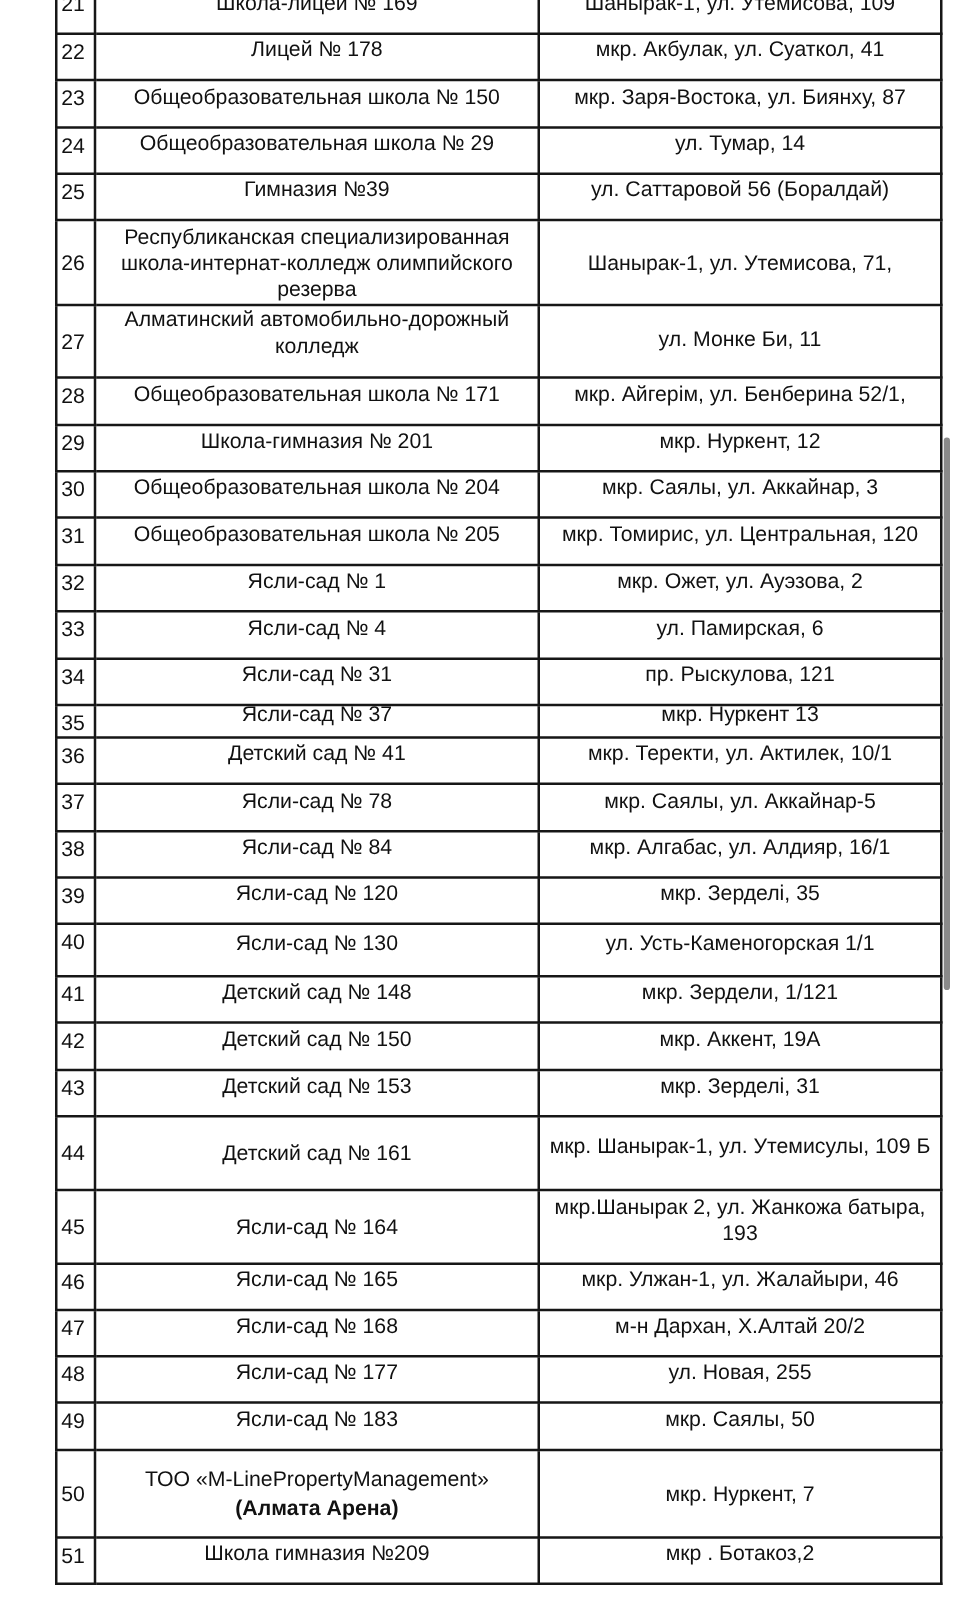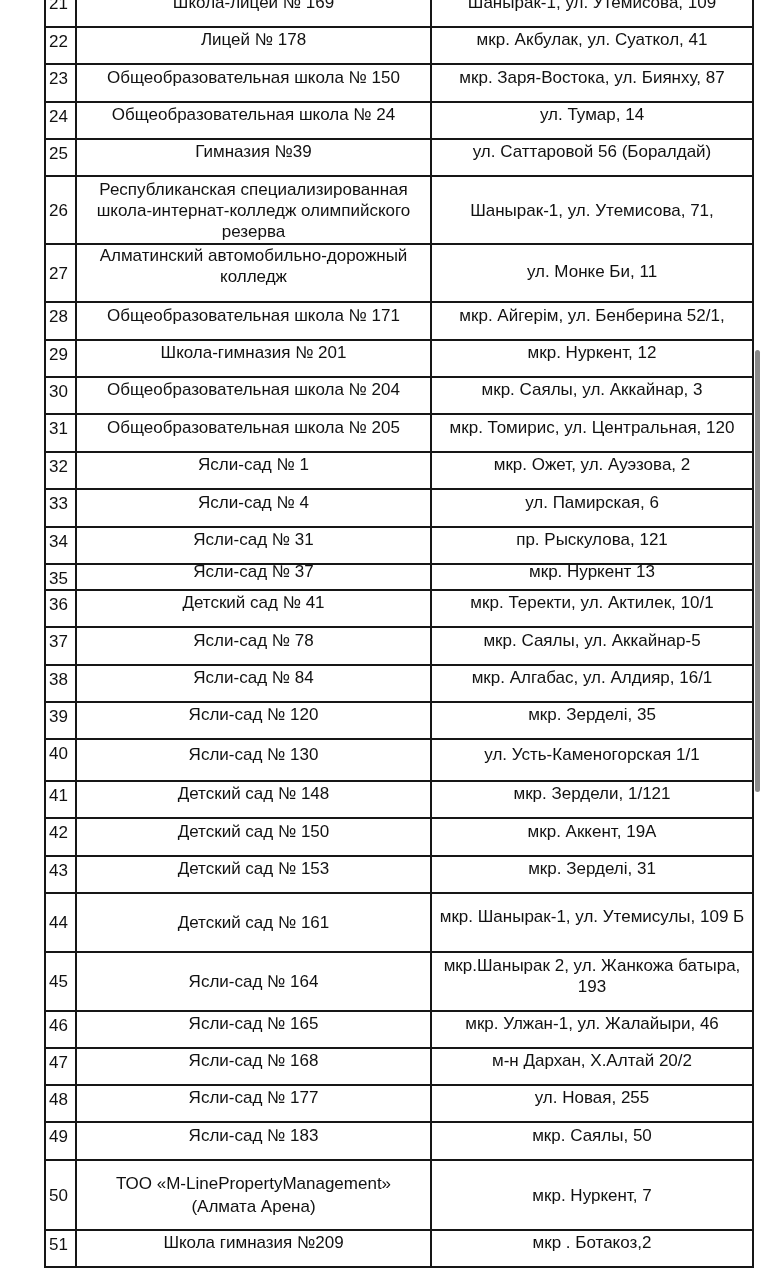--- a/index.html
+++ b/index.html
@@ -42,21 +42,21 @@
     vertical-align: top !important;
     padding: 3px 0 0 3px !important;
     font-size: 17px;
   }
   td.num.mid { vertical-align: middle !important; padding-top: 0 !important; }
   td.name, td.addr { padding: 0 4px; }
   td.name .t, td.addr .t { display: block; position: relative; top: -6px; }
   tr.single td.name .t, tr.single td.addr .t { top: -6px; }
   tr.multi td.name .t, tr.multi td.addr .t { top: 0; }
   tr.r-tall td.name .t, tr.r-tall td.addr .t { top: -2px; }
-  .name-line2 { display: block; margin-top: 2px; }
+  .name-line2 { display: block; margin-top: 2px; font-weight: bold; }
   .scrollbar {
     position: absolute;
     left: 755px;
     top: 350px;
     width: 5px;
     height: 442px;
     background: #8a8a8a;
     border-radius: 3px;
   }
 </style>
@@ -95,21 +95,21 @@
         <td class="name">
             <span class="t">Общеобразовательная школа № 150</span>
           </td>
         <td class="addr">
             <span class="t">мкр. Заря-Востока, ул. Биянху, 87</span>
           </td>
       </tr>
       <tr class="single" style="height:37px">
         <td class="num">24</td>
         <td class="name">
-            <span class="t">Общеобразовательная школа № 24</span>
+            <span class="t">Общеобразовательная школа № 29</span>
           </td>
         <td class="addr">
             <span class="t">ул. Тумар, 14</span>
           </td>
       </tr>
       <tr class="single" style="height:37px">
         <td class="num">25</td>
         <td class="name">
             <span class="t">Гимназия №39</span>
           </td>

